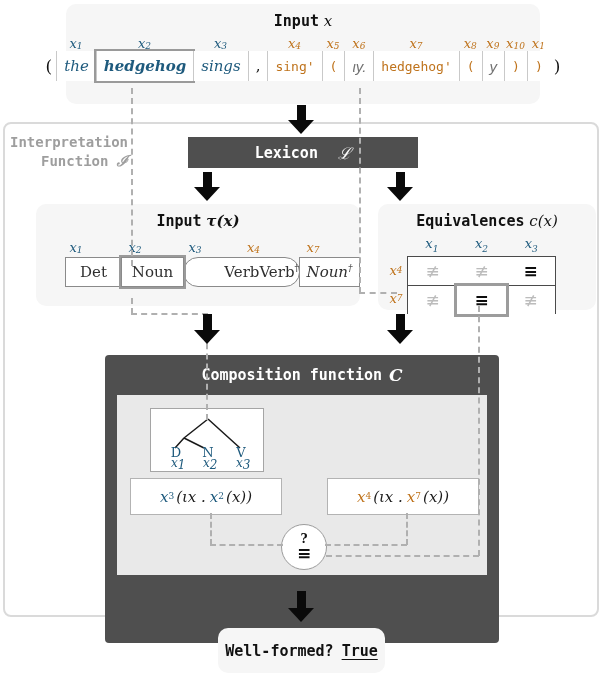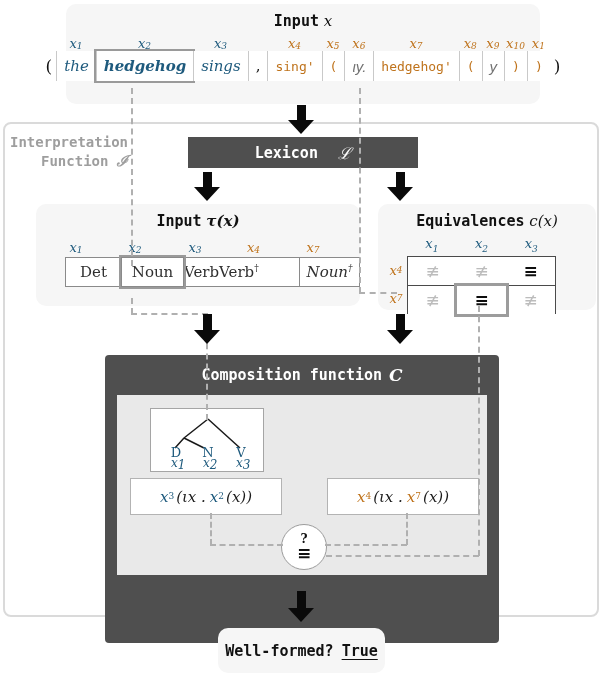--- a/index.html
+++ b/index.html
@@ -57,21 +57,21 @@
   
   .types-box{left:36px;top:204px;width:324px;height:102px;z-index:2;}
   .t-heads{display:flex;margin:10px 0 2px 12px;}
   .t-heads span{display:flex;justify-content:center;align-items:flex-end;
                 font-family:"DejaVu Serif",serif;font-style:italic;font-size:13px;}
   .t-cells{display:flex;margin-left:12px;}
   .t-cell{height:28px;border:1px solid #8a8a8a;margin-left:-1px;background:#fff;
           display:flex;align-items:center;justify-content:center;
           font-family:"DejaVu Serif",serif;font-size:15px;color:#2f2f2f;}
   .t-cell:first-child{margin-left:17px;}
-  .t-cell.dbl{justify-content:flex-start;}
+  .t-cell.dbl{justify-content:flex-end;border-radius:15px;}
   .t-cell sup{font-size:9px;vertical-align:super;}
   .t-cell .itc{font-style:italic;}
   .t-boxed{outline:2.5px solid #9a9a9a;z-index:3;}
 
   
   .equiv-box{left:378px;top:204px;width:218px;height:106px;z-index:2;border-radius:10px 10px 10px 10px;}
   .e-heads{position:absolute;left:29px;top:32px;width:149px;display:flex;}
   .e-heads span{flex:1;text-align:center;font-family:"DejaVu Serif",serif;font-style:italic;font-size:13px;}
   .e-rowlabs{position:absolute;left:8px;top:52px;width:20px;}
   .e-rowlabs div{height:28px;display:flex;align-items:center;justify-content:center;

